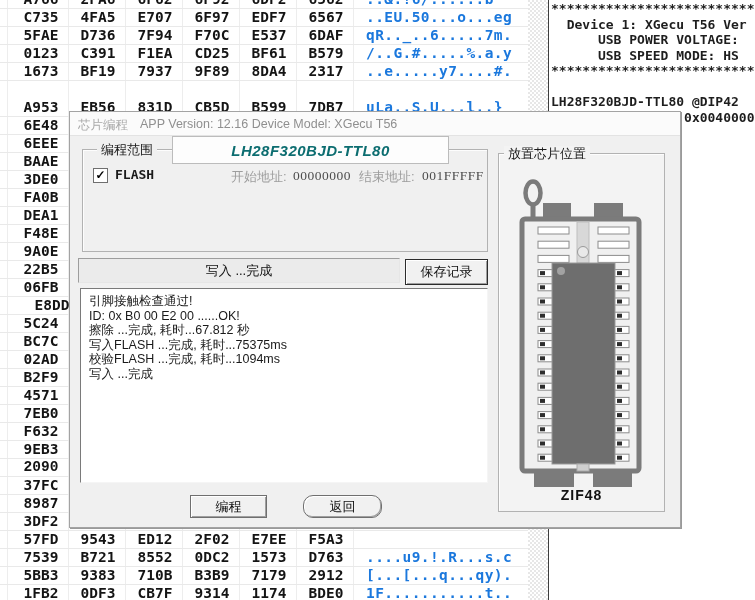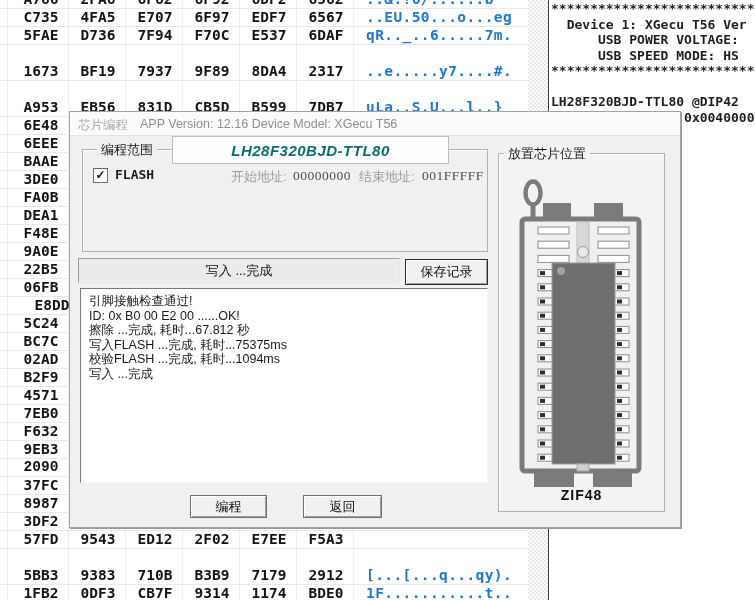--- a/index.html
+++ b/index.html
@@ -47,21 +47,21 @@
             display:flex;align-items:center;justify-content:center;font-size:13px;color:#111;}
   .btn{position:absolute;background:#f1f1f1;border:1px solid #6f6f6f;
        box-shadow:inset 1px 1px 0 #ffffff, inset -1px -1px 0 #9f9f9f;
        display:flex;align-items:center;justify-content:center;font-size:13px;color:#111;cursor:default;}
   .save-btn{left:335px;top:147px;width:81px;height:24px;border-color:#2c2c2c;}
   .logbox{position:absolute;left:10px;top:176px;width:408px;height:195px;background:#ffffff;
           border:1px solid;border-color:#7a7a7a #f5f5f5 #f5f5f5 #7a7a7a;box-sizing:border-box;
           padding:5px 0 0 8px;overflow:hidden;}
   .log-line{font-size:12.5px;color:#1a1a1a;line-height:14.6px;white-space:pre;}
   .program-btn{left:120px;top:383px;width:75px;height:21px;}
-  .back-btn{left:233px;top:383px;width:77px;height:21px;}
+  .back-btn{left:233px;top:383px;width:77px;height:21px;border-radius:10px;}
   .socket-group{left:428px;top:41px;width:165px;height:357px;background:#f3f3f3;}
   .socket-svg{position:absolute;left:10px;top:9px;}
   .zif-label{position:absolute;left:0;top:333px;width:165px;text-align:center;
              font-size:14px;font-weight:700;letter-spacing:1px;color:#111;}
 </style>
 </head>
 <body>
 
 <div class="screen">
 
@@ -93,20 +93,29 @@
       </div>
       <div class="hex-row" style="top: 26px;">
         <span class="hex-cell" style="left: 12.5px;">5FAE</span>
         <span class="hex-cell" style="left: 69.5px;">D736</span>
         <span class="hex-cell" style="left: 126.5px;">7F94</span>
         <span class="hex-cell" style="left: 183.5px;">F70C</span>
         <span class="hex-cell" style="left: 240.5px;">E537</span>
         <span class="hex-cell" style="left: 297.5px;">6DAF</span>
         <span class="ascii-cell">qR.._..6.....7m.</span>
       </div>
+      <div class="hex-row" style="top: 44px;">
+        <span class="hex-cell" style="left: 12.5px;">0123</span>
+        <span class="hex-cell" style="left: 69.5px;">C391</span>
+        <span class="hex-cell" style="left: 126.5px;">F1EA</span>
+        <span class="hex-cell" style="left: 183.5px;">CD25</span>
+        <span class="hex-cell" style="left: 240.5px;">BF61</span>
+        <span class="hex-cell" style="left: 297.5px;">B579</span>
+        <span class="ascii-cell">/..G.#.....%.a.y</span>
+      </div>
       <div class="hex-row" style="top: 62px;">
         <span class="hex-cell" style="left: 12.5px;">1673</span>
         <span class="hex-cell" style="left: 69.5px;">BF19</span>
         <span class="hex-cell" style="left: 126.5px;">7937</span>
         <span class="hex-cell" style="left: 183.5px;">9F89</span>
         <span class="hex-cell" style="left: 240.5px;">8DA4</span>
         <span class="hex-cell" style="left: 297.5px;">2317</span>
         <span class="ascii-cell">..e.....y7....#.</span>
       </div>
       <div class="hex-row" style="top: 98px;">
@@ -325,20 +334,29 @@
         <span class="hex-cell" style="left: 297.5px;"></span>
         <span class="ascii-cell"></span>
       </div>
       <div class="hex-row" style="top: 530px;">
         <span class="hex-cell" style="left: 12.5px;">57FD</span>
         <span class="hex-cell" style="left: 69.5px;">9543</span>
         <span class="hex-cell" style="left: 126.5px;">ED12</span>
         <span class="hex-cell" style="left: 183.5px;">2F02</span>
         <span class="hex-cell" style="left: 240.5px;">E7EE</span>
         <span class="hex-cell" style="left: 297.5px;">F5A3</span>
+      </div>
+      <div class="hex-row" style="top: 548px;">
+        <span class="hex-cell" style="left: 12.5px;">7539</span>
+        <span class="hex-cell" style="left: 69.5px;">B721</span>
+        <span class="hex-cell" style="left: 126.5px;">8552</span>
+        <span class="hex-cell" style="left: 183.5px;">0DC2</span>
+        <span class="hex-cell" style="left: 240.5px;">1573</span>
+        <span class="hex-cell" style="left: 297.5px;">D763</span>
+        <span class="ascii-cell">....u9.!.R...s.c</span>
       </div>
       <div class="hex-row" style="top: 566px;">
         <span class="hex-cell" style="left: 12.5px;">5BB3</span>
         <span class="hex-cell" style="left: 69.5px;">9383</span>
         <span class="hex-cell" style="left: 126.5px;">710B</span>
         <span class="hex-cell" style="left: 183.5px;">B3B9</span>
         <span class="hex-cell" style="left: 240.5px;">7179</span>
         <span class="hex-cell" style="left: 297.5px;">2912</span>
         <span class="ascii-cell">[...[...q...qy).</span>
       </div>

